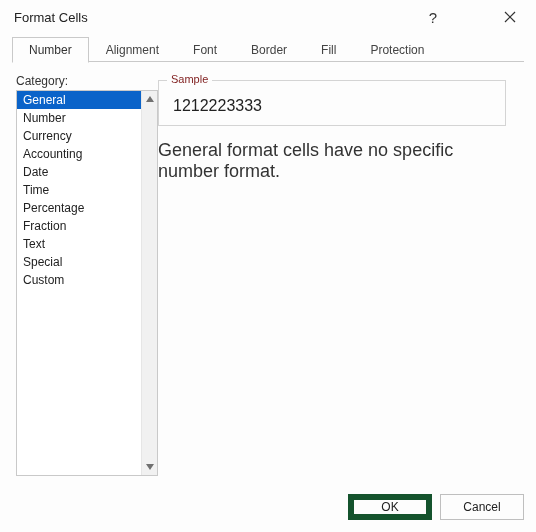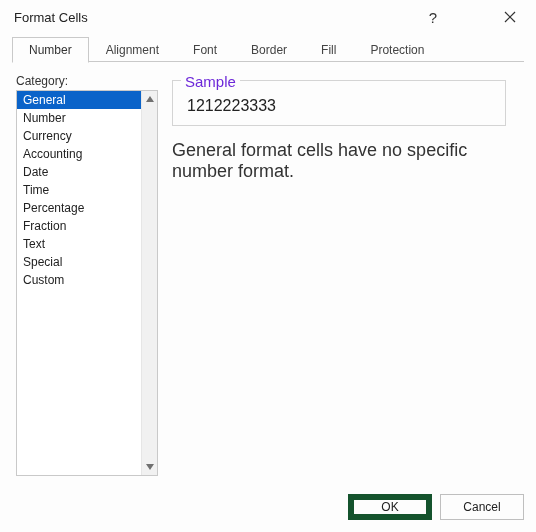--- a/index.html
+++ b/index.html
@@ -73,21 +73,20 @@
     border: 1px solid #c9c9c9;
     border-bottom: 1px solid #fdfdfd;
     margin-bottom: -1px;
     z-index: 2;
   }
 
   .body {
     flex: 1;
     padding: 12px 30px 8px 16px;
     display: flex;
-    gap: 14px;
   }
   .left-col {
     width: 142px;
     display: flex;
     flex-direction: column;
   }
   .cat-label {
     font-size: 12px;
     margin-bottom: 2px;
     color: #333;
@@ -138,22 +137,22 @@
     position: relative;
     padding: 16px 12px 10px 14px;
     margin-top: 6px;
   }
   .sample-legend {
     position: absolute;
     top: -8px;
     left: 8px;
     background: #fdfdfd;
     padding: 0 4px;
-    font-size: 15px;
-    color: #6d28d9;
+    font-size: 11px;
+    color: #7f1d1d;
   }
   .sample-value {
     font-size: 16px;
     color: #222;
   }
   .desc {
     margin-top: 14px;
     font-size: 18px;
     color: #333;
   }

